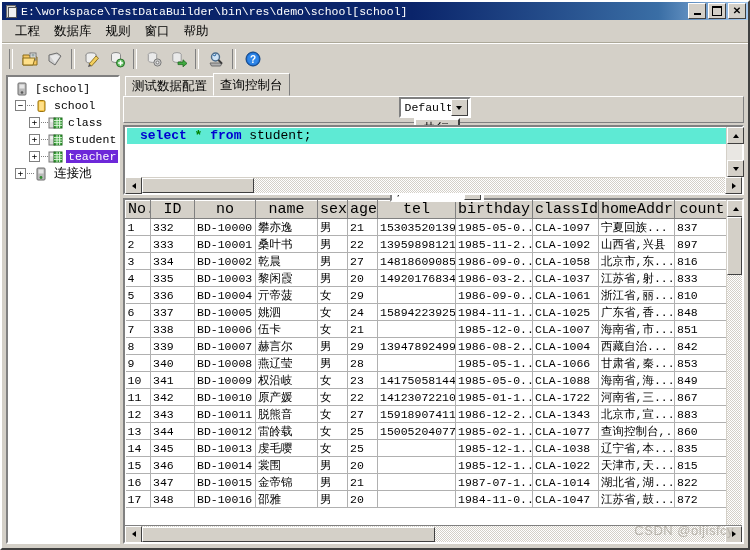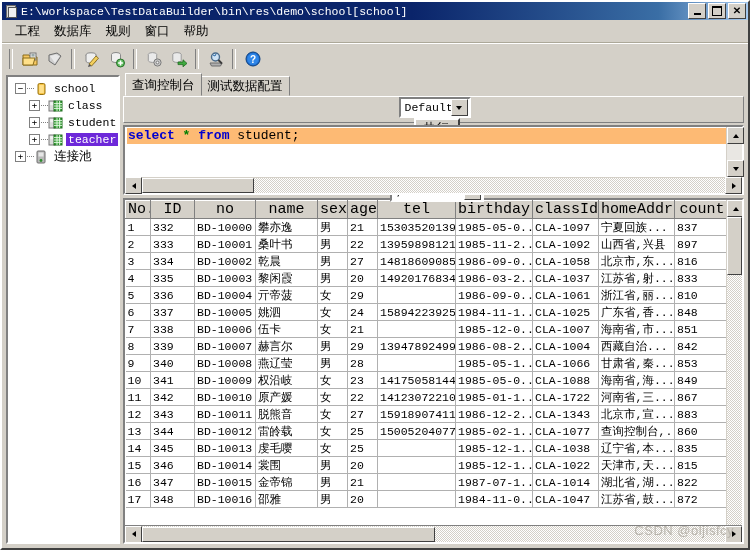--- a/index.html
+++ b/index.html
@@ -147,21 +147,21 @@
   .editorwrap{
     margin-top:2px;height:66px;background:#fff;
     border:2px solid;border-color:#808080 #fff #fff #808080;
     display:flex;flex-direction:column;position:relative;
   }
   .editorarea{flex:1;display:flex;min-height:0;}
   .editorcode{
     flex:1;padding:1px 0 0 2px;font-family:"Liberation Mono","DejaVu Sans Mono",monospace;
     font-size:13px;line-height:16px;overflow:hidden;min-width:0;
   }
-  .codeline{background:#fdba74;padding-left:1px;white-space:pre;}
+  .codeline{background:#5eead4;padding-left:13px;white-space:pre;}
   .kw{color:#0000d0;font-weight:bold;}
   .star{color:#008000;font-weight:bold;}
   .plain{color:#000;}
   .vscroll{
     width:15px;flex:none;background:#e9e7e3;display:flex;flex-direction:column;
     justify-content:space-between;border-left:1px solid #d4d0c8;
   }
   .sbtn{
     width:15px;height:15px;background:#d4d0c8;
     border:1px solid;border-color:#fff #404040 #404040 #fff;
@@ -332,20 +332,31 @@
         <text x="9" y="13.2" font-size="10" font-family="Liberation Sans, sans-serif" font-weight="bold" fill="#fff" text-anchor="middle">?</text>
       </svg>
     </span>
   </div>
 
   <div class="body">
 
     <div class="treepane">
       <div class="tree">
 
+        <div class="trow">
+          <span class="ind" style="width:4px"></span>
+          <span class="ticon">
+            <svg width="15" height="14" viewBox="0 0 15 14">
+              <rect x="3" y="1" width="8" height="12" rx="1" fill="#b9b9b9" stroke="#6f6f6f"></rect>
+              <rect x="4.5" y="2.5" width="5" height="4" fill="#e6e6e6"></rect>
+              <circle cx="7" cy="10.5" r="1.3" fill="#5a5a5a"></circle>
+            </svg>
+          </span>
+          <span class="tlabel">[school]</span>
+        </div>
 
         <div class="trow">
           <span class="ind" style="width:4px"></span>
           <span class="expander">−</span>
           <span class="dots"></span>
           <span class="ticon">
             <svg width="15" height="14" viewBox="0 0 15 14">
               <rect x="4" y="1.5" width="7" height="11" rx="1.5" fill="#f5c243" stroke="#9a7411"></rect>
               <rect x="5.2" y="3" width="4.6" height="8" fill="#ffe08a"></rect>
             </svg>
@@ -411,22 +422,22 @@
           </span>
           <span class="tlabel cn">连接池</span>
         </div>
 
       </div>
     </div>
 
     <div class="rightpane">
 
       <div class="tabstrip">
+        <div class="tab inactive">测试数据配置</div>
         <div class="tab active">查询控制台</div>
-        <div class="tab inactive">测试数据配置</div>
       </div>
 
       <div class="qbar">
         <span class="qbar-grip"></span>
         <span class="qspacer" style="width:160px"></span>
 
         <span class="combo" style="width:68px">
           <span class="cval">Default</span>
           <span class="carrow">
               <span class="arrow-dn"></span>

